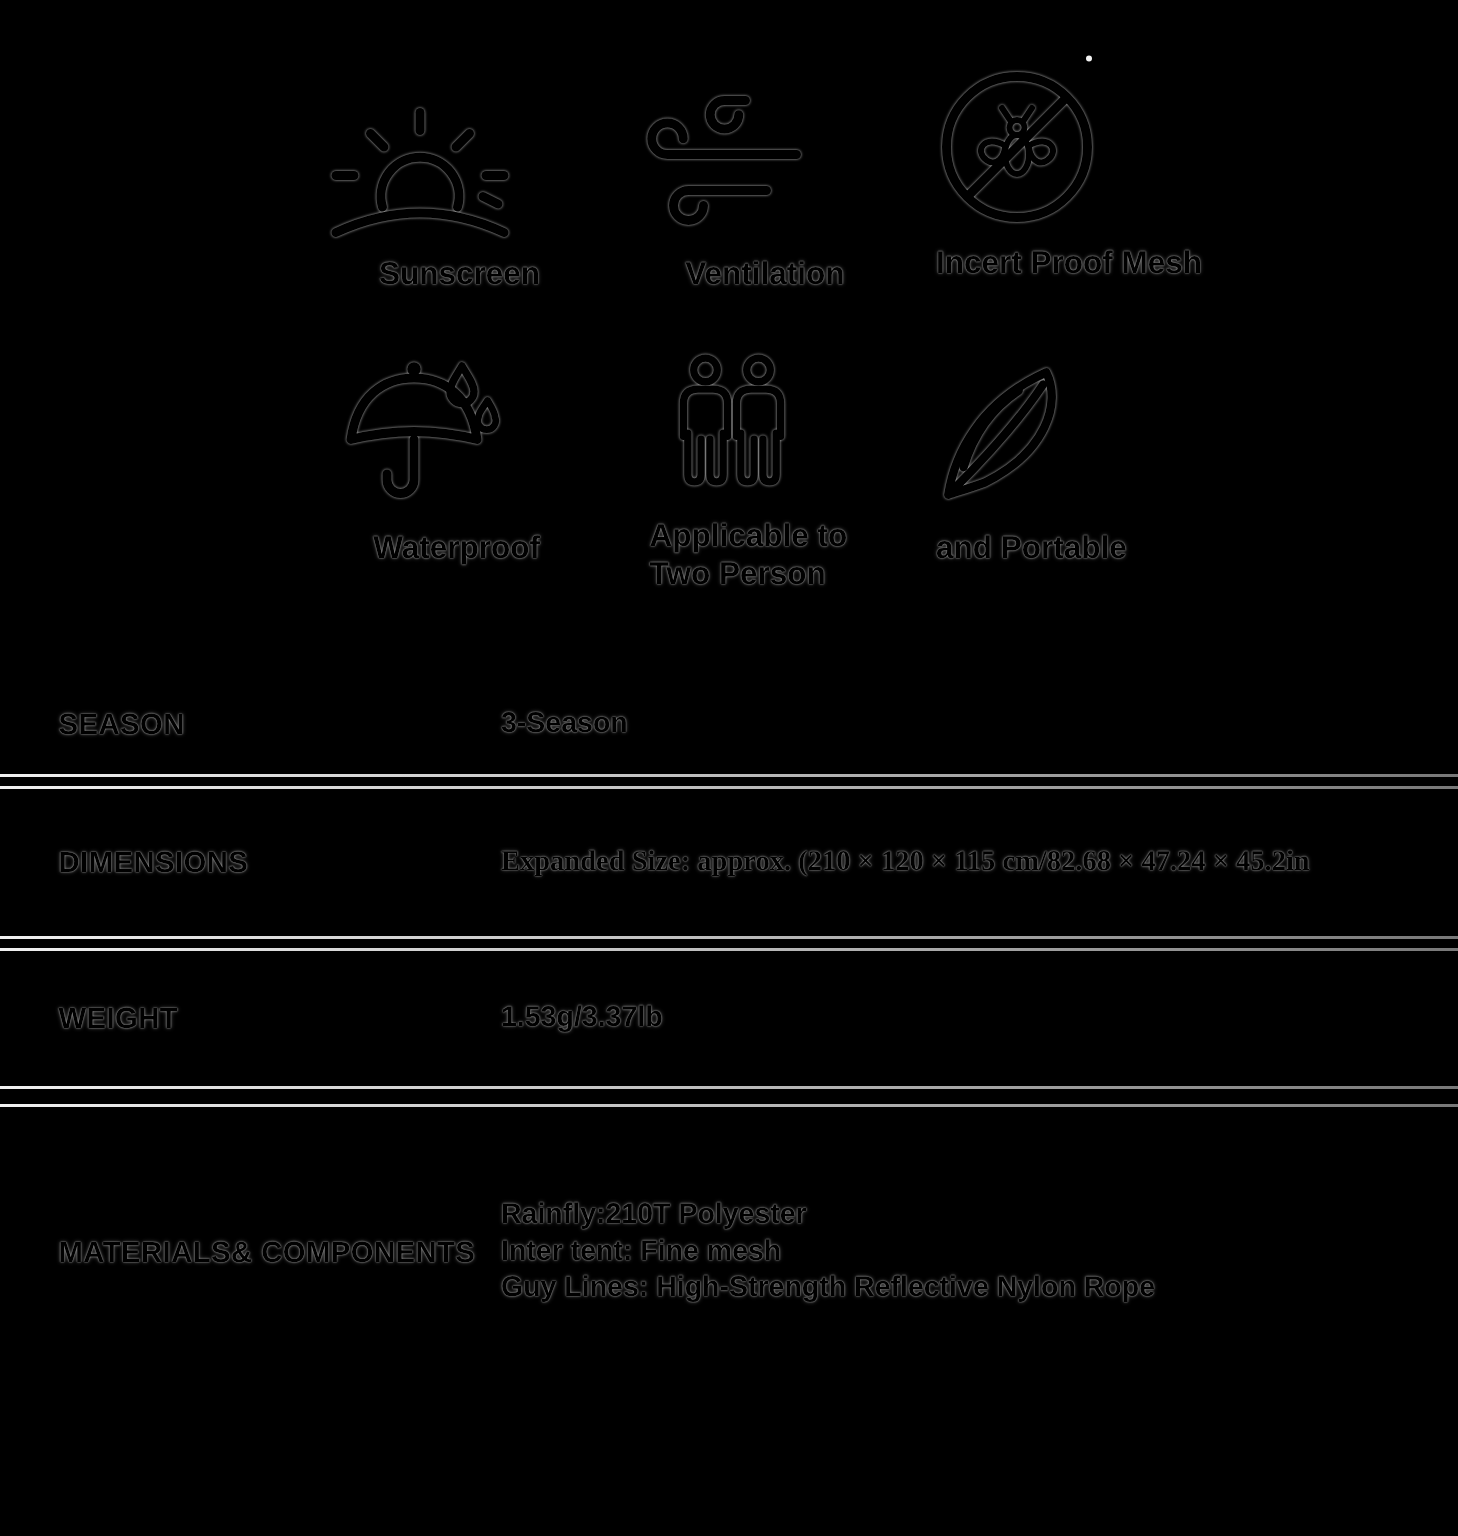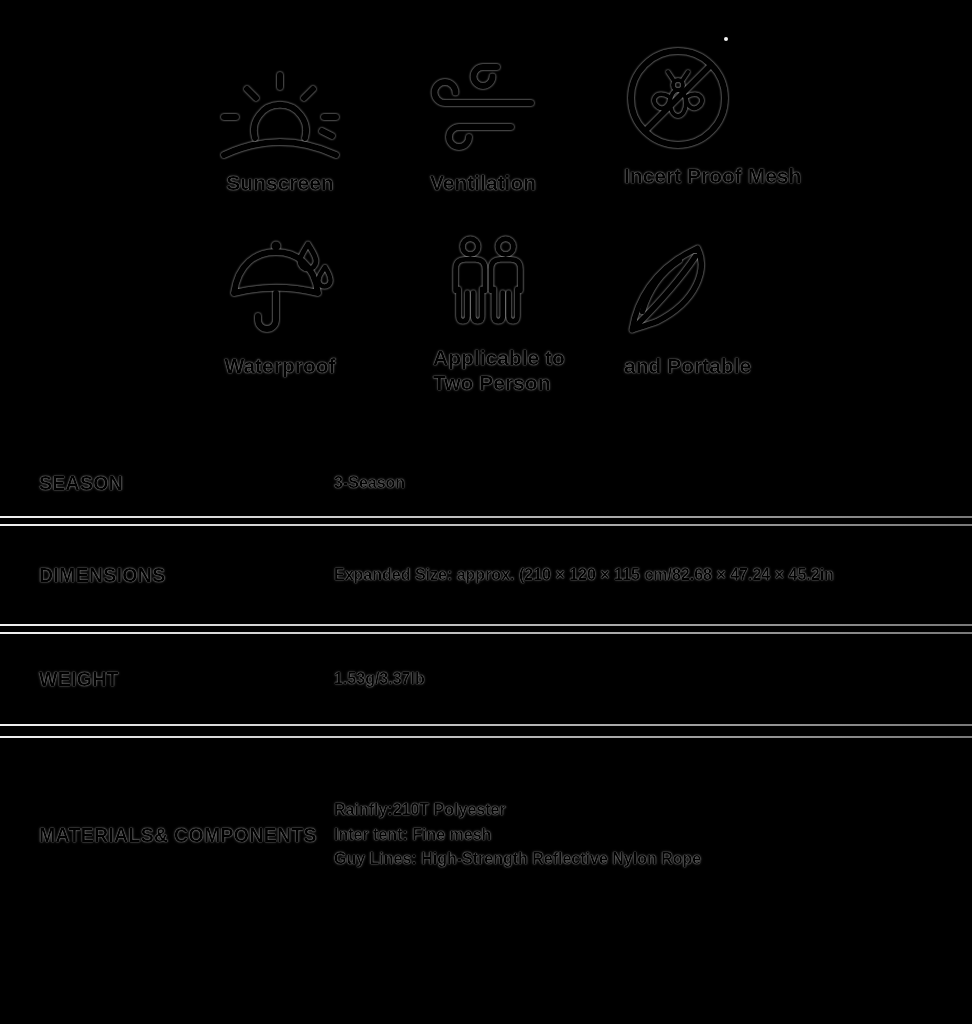--- a/index.html
+++ b/index.html
@@ -32,21 +32,21 @@
   .feat .icon-box {
     height: 124px;
     display: flex;
     align-items: center;
     justify-content: center;
   }
   .feat .flabel {
     display: block;
     font-size: 21px;
     line-height: 24.5px;
-    text-align: center;
+    text-align: right;
     margin-top: 2px;
   }
   .feat.align-left .icon-box { justify-content: flex-start; }
   .feat.align-left .flabel { text-align: left; padding-left: 2px; }
   .feat-sunscreen   { left: 200px; top: 45px;  width: 160px; }
   .feat-ventilation { left: 403px; top: 45px;  width: 160px; }
   .feat-incert      { left: 622px; top: 36px;  width: 190px; }
   .feat-incert .flabel { margin-top: 4px; }
   .feat-waterproof  { left: 200px; top: 226px; width: 160px; }
   .feat-waterproof .icon-box, .feat-twoperson .icon-box, .feat-feather .icon-box { height: 126px; }
@@ -84,23 +84,23 @@
     flex: 0 0 auto;
     font-size: 19.5px;
     letter-spacing: .3px;
     white-space: nowrap;
   }
   .spec-values {
     flex: 1;
     display: flex;
     flex-direction: column;
   }
-  .r-dimensions .spec-values { gap: 22px; }
+  .r-dimensions .spec-values { gap: 22px; font-family: Liberation Serif, serif; }
   .spec-value {
-    font-size: 16px;
+    font-size: 19px;
     line-height: 24.5px;
     white-space: nowrap;
   }
   
   .speck {
     position: absolute;
     left: 724px; top: 37px;
     width: 4px; height: 4px;
     border-radius: 50%;
     background: #fff;

